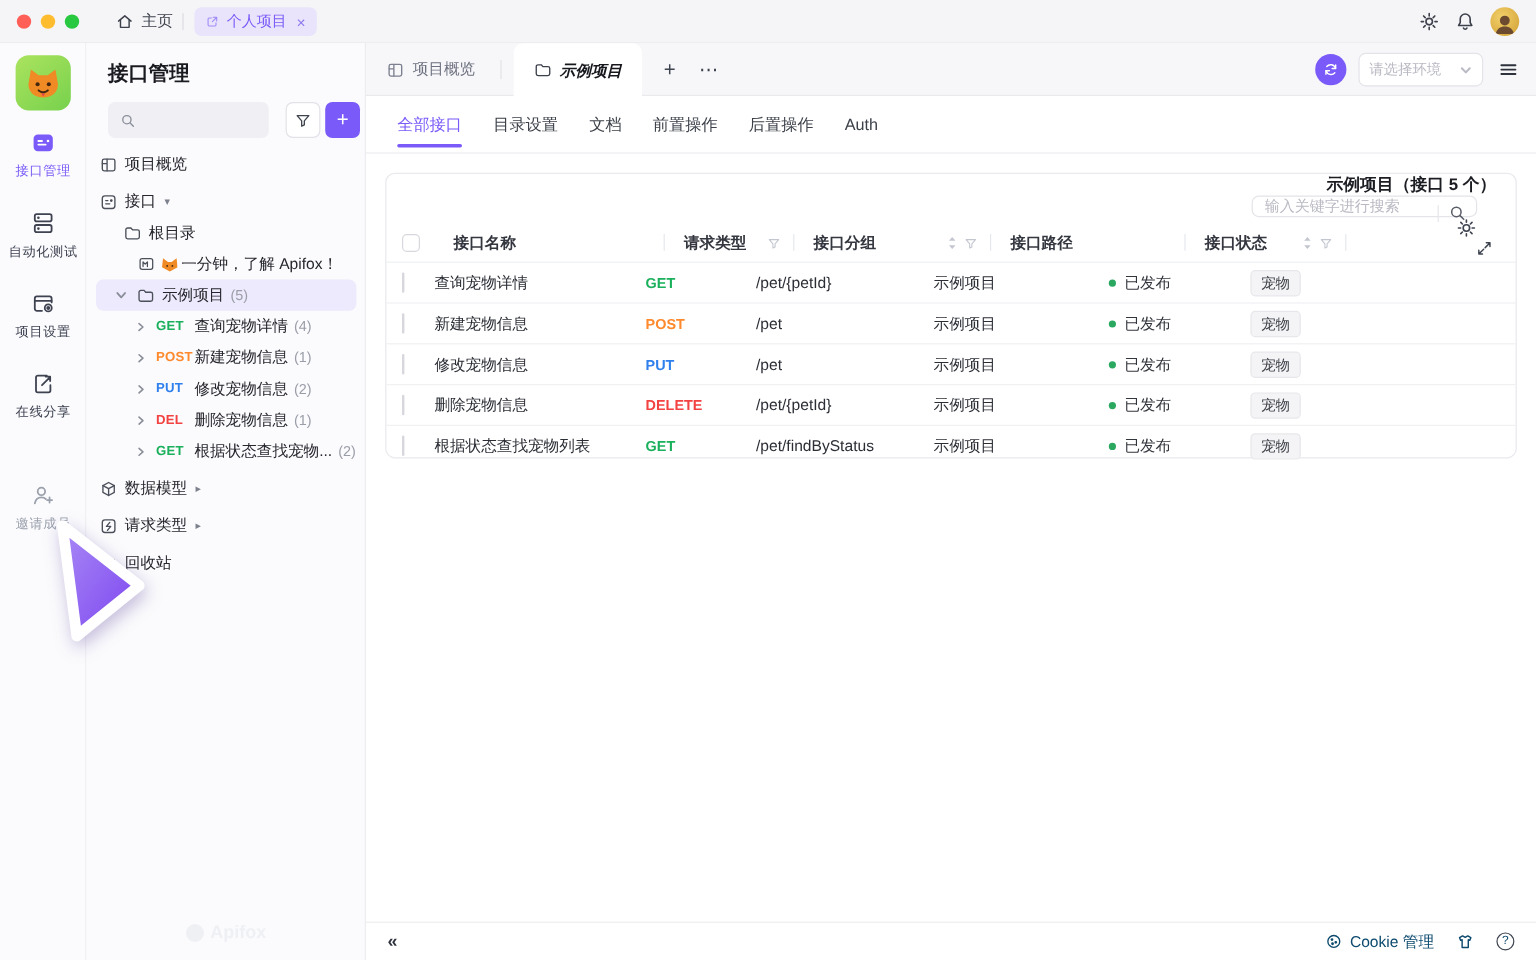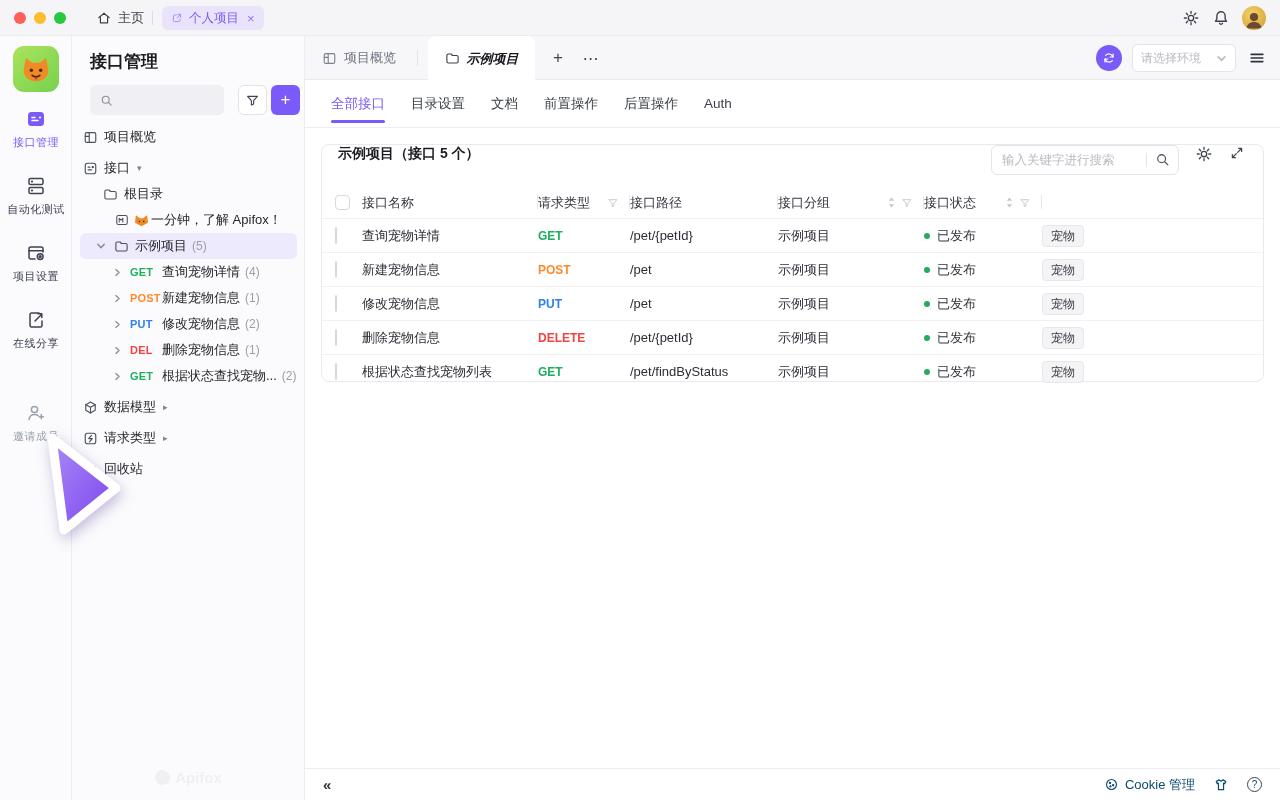--- a/index.html
+++ b/index.html
@@ -76,31 +76,31 @@
   .burger{position:absolute;left:943px;top:13px;color:#2e323c;}
 
   
   .subtabs{position:absolute;left:305px;top:80px;width:975px;height:48px;background:#fff;border-bottom:1px solid #ededf1;box-sizing:border-box;display:flex;align-items:center;gap:26px;padding-left:26px;}
   .stab{font-size:13.5px;color:#3c4049;position:relative;height:48px;display:flex;align-items:center;cursor:default;}
   .stab.active{color:var(--accent,#7a5af8);font-weight:500;}
   .stab.active::after{content:"";position:absolute;left:0;right:0;bottom:5px;height:3px;border-radius:2px;background:var(--accent,#7a5af8);}
 
   
   .panel{position:absolute;left:321px;top:144px;width:943px;height:238px;border:1px solid #e9e9ee;border-radius:8px;background:#fff;box-sizing:border-box;}
-  .p-head{height:42px;display:flex;align-items:flex-start;padding:0 16px;}
+  .p-head{height:42px;display:flex;align-items:flex-end;padding:0 16px;flex-direction:column;}
   .p-title{font-size:14px;font-weight:700;color:#1c1d23;flex:1;}
   .tsearch{position:relative;width:188px;height:30px;margin-right:16px;}
   .tsearch input{width:100%;height:100%;box-sizing:border-box;border:1px solid #e4e4e9;border-radius:6px;padding:0 36px 0 10px;font-size:12.5px;color:#2b2e35;outline:none;font-family:inherit;}
   .tsearch input::placeholder{color:#b9bac3;}
   .tsearch .tdiv{position:absolute;right:32px;top:8px;width:1px;height:14px;background:#e7e7ec;}
   .tsearch .tmag{position:absolute;right:8px;top:6px;color:#5a5e69;}
   .p-gear,.p-expand{color:#3f4451;margin-left:0;margin-right:16px;display:flex;}
   .p-expand{margin-right:2px;}
   .grid-row{display:grid;grid-template-columns:40px 176px 92px 148px 146px 118px 1fr;align-items:center;}
-  .thead{height:31px;border-bottom:1px solid #eef0f2;font-size:13px;font-weight:400;color:#34373f;}
+  .thead{height:31px;border-bottom:1px solid #eef0f2;font-size:13px;font-weight:700;color:#34373f;gap:16px;}
   .hcell{display:flex;align-items:center;position:relative;height:100%;}
   .hcell.sep::after{content:"";position:absolute;right:0;top:8px;width:1px;height:14px;background:#e6e8ed;}
   .hicons{margin-left:auto;display:flex;align-items:center;gap:5px;padding-right:11px;color:#c3c6cf;}
   .checkbox{width:15px;height:15px;border:1px solid #d7d7de;border-radius:4px;background:#fff;margin-left:13px;box-sizing:border-box;}
   .trow{height:33px;border-bottom:1px solid #f1f1f4;font-size:13px;color:#2b2e35;}
   .trow:last-child{border-bottom:none;}
   .c-method span{font-size:12px;font-weight:700;}
   .c-status{display:flex;align-items:center;gap:7px;color:#33363d;}
   .dot{width:6px;height:6px;border-radius:50%;background:var(--published,#2aa860);display:inline-block;flex:none;}
   .badge{display:inline-block;background:#f4f4f6;border:1px solid #e7e7eb;border-radius:4px;height:20px;line-height:20px;padding:0 8px;font-size:12px;color:#3f4249;}
@@ -505,40 +505,40 @@
     <div class="hcell sep">
       <span>请求类型</span>
       <span class="hicons">
           <span>
             <svg class="ico" width="12" height="12" viewBox="0 0 20 20">
               <path d="M3.5 4.5h13l-5 5.8v4.4l-3 1.4V10.3z"></path>
             </svg>
           </span>
         </span>
     </div>
-    <div class="hcell sep">
-        <span>接口路径</span>
-      </div>
     <div class="hcell sep">
       <span>接口分组</span>
       <span class="hicons">
         <span>
             <svg width="9" height="13" viewBox="0 0 10 14">
               <path d="M5 1.5 8 5H2z" fill="#c3c6cf"></path>
               <path d="M5 12.5 2 9h6z" fill="#c3c6cf"></path>
             </svg>
           </span>
         <span>
             <svg class="ico" width="12" height="12" viewBox="0 0 20 20">
               <path d="M3.5 4.5h13l-5 5.8v4.4l-3 1.4V10.3z"></path>
             </svg>
           </span>
       </span>
     </div>
     <div class="hcell sep">
+        <span>接口路径</span>
+      </div>
+    <div class="hcell sep">
       <span>接口状态</span>
       <span class="hicons">
         <span>
             <svg width="9" height="13" viewBox="0 0 10 14">
               <path d="M5 1.5 8 5H2z" fill="#c3c6cf"></path>
               <path d="M5 12.5 2 9h6z" fill="#c3c6cf"></path>
             </svg>
           </span>
         <span>
             <svg class="ico" width="12" height="12" viewBox="0 0 20 20">

